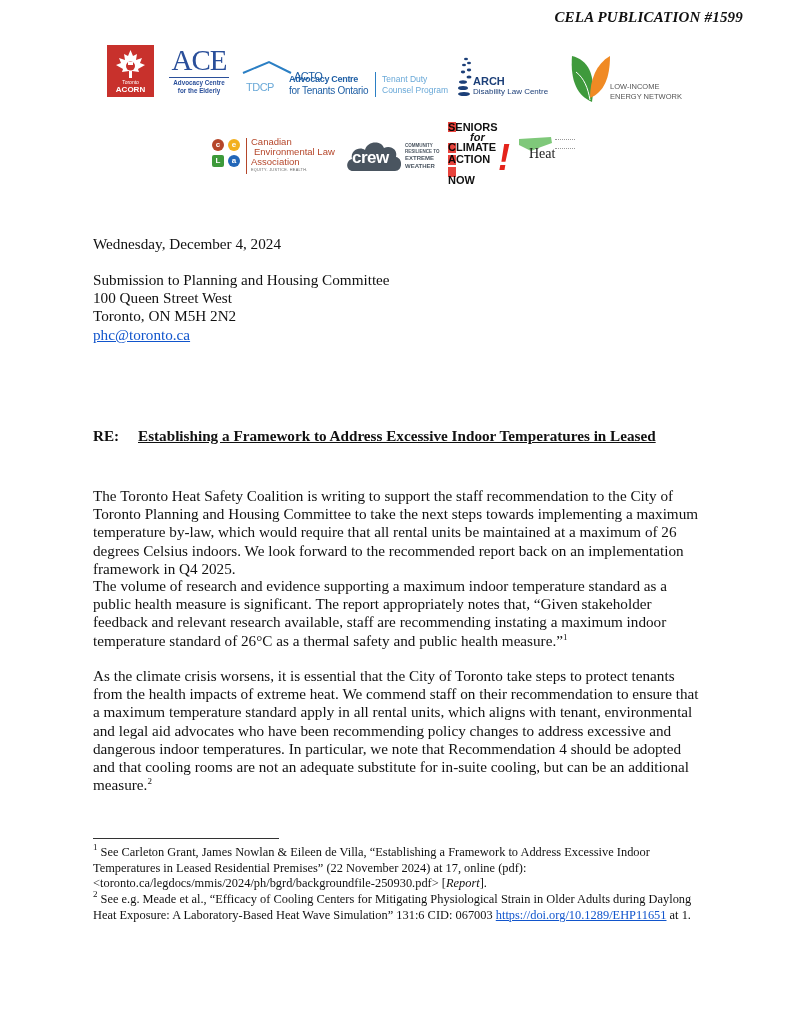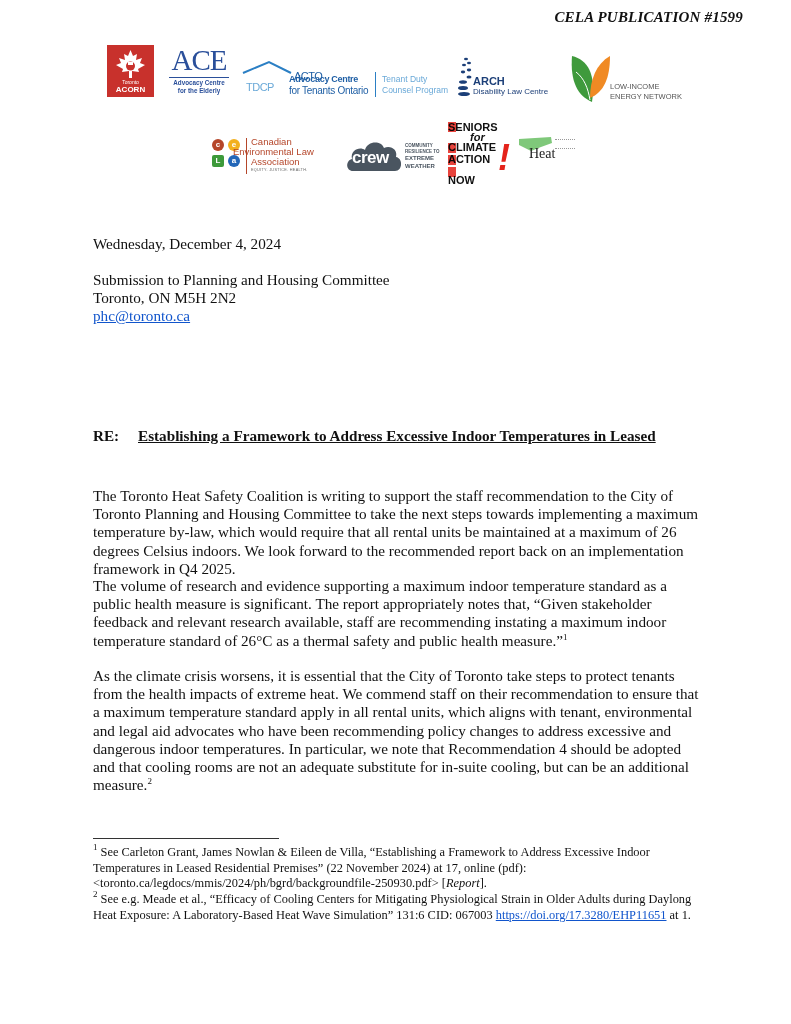--- a/index.html
+++ b/index.html
@@ -80,21 +80,21 @@
   <div class="logo-text" style="position:absolute;left:40px;top:40px;color:#555;font-size:7.5px;white-space:nowrap;">ENERGY NETWORK</div>
 </div>
 
 <div class="abs" style="left:212px;top:138px;width:135px;height:40px;">
   <div style="position:absolute;left:0;top:1px;width:12px;height:12px;border-radius:50%;background:#b5462a;color:#fff;font-size:8px;text-align:center;line-height:12px;font-family:'Liberation Sans',sans-serif;font-weight:bold;">c</div>
   <div style="position:absolute;left:16px;top:1px;width:12px;height:12px;border-radius:50%;background:#f2b01e;color:#fff;font-size:8px;text-align:center;line-height:12px;font-family:'Liberation Sans',sans-serif;font-weight:bold;">e</div>
   <div style="position:absolute;left:0;top:17px;width:12px;height:12px;border-radius:2px;background:#3d9a3a;color:#fff;font-size:8px;text-align:center;line-height:12px;font-family:'Liberation Sans',sans-serif;font-weight:bold;">L</div>
   <div style="position:absolute;left:16px;top:17px;width:12px;height:12px;border-radius:50% 50% 50% 50%;background:#2266b8;color:#fff;font-size:8px;text-align:center;line-height:12px;font-family:'Liberation Sans',sans-serif;font-weight:bold;">a</div>
   <div style="position:absolute;left:34px;top:0;width:1px;height:36px;background:#b5462a;"></div>
   <div class="logo-text" style="position:absolute;left:39px;top:-2px;color:#b5462a;font-size:9.5px;white-space:nowrap;">Canadian</div>
-  <div class="logo-text" style="position:absolute;left:21px;top:8px;color:#b5462a;font-size:9.5px;white-space:nowrap;">Environmental Law</div>
+  <div class="logo-text" style="position:absolute;left:42px;top:8px;color:#b5462a;font-size:9.5px;white-space:nowrap;">Environmental Law</div>
   <div class="logo-text" style="position:absolute;left:39px;top:18px;color:#b5462a;font-size:9.5px;white-space:nowrap;">Association</div>
   <div class="logo-text" style="position:absolute;left:39px;top:30px;color:#666;font-size:3.8px;white-space:nowrap;letter-spacing:0.3px;">EQUITY. JUSTICE. HEALTH.</div>
 </div>
 
 <div class="abs" style="left:345px;top:137px;width:100px;height:40px;">
   <svg width="58" height="38" viewBox="0 0 58 38" style="position:absolute;left:0;top:0;">
     <path d="M8 34 C1 34 0 24 7 22 C5 13 15 9 20 13 C22 4 36 3 39 11 C46 8 53 13 51 20 C58 21 58 34 50 34 Z" fill="#4a5560"></path>
   </svg>
   <div class="logo-text" style="position:absolute;left:7px;top:11px;color:#fff;font-size:17px;font-weight:bold;letter-spacing:-0.5px;">crew</div>
   <div class="logo-text" style="position:absolute;left:60px;top:6px;color:#4a5560;font-size:4.5px;font-weight:bold;">COMMUNITY</div>
@@ -121,20 +121,21 @@
     <path d="M0 2 L32 0 L33 6 L22 10 L12 14 L4 10 L0 8 Z" fill="#7fc87a"></path>
   </svg>
   <div class="serif" style="position:absolute;left:10px;top:9px;font-size:14px;color:#222;">Heat</div>
   <div style="position:absolute;left:36px;top:2px;width:20px;height:8px;border-top:1px dotted #999;border-bottom:1px dotted #999;"></div>
 </div>
 
 <div class="abs body-text" style="left:93px;top:235px;">Wednesday, December 4, 2024</div>
 
 <div class="abs body-text" style="left:93px;top:271px;">
   <div>Submission to Planning and Housing Committee</div>
+  <div>100 Queen Street West</div>
   <div>Toronto, ON M5H 2N2</div>
   <div><a class="link">phc@toronto.ca</a></div>
 </div>
 
 <div class="abs re-label">RE:</div>
 <div class="abs re-title">
   <div>Establishing a Framework to Address Excessive Indoor Temperatures in Leased</div>
 </div>
 
 <div class="abs para" style="top:487px;">
@@ -151,14 +152,14 @@
 
 <div class="abs fn-rule"></div>
 
 <div class="abs fn" style="top:845px;">
   <sup>1</sup>
   <span>See Carleton Grant, James Nowlan &amp; Eileen de Villa, “Establishing a Framework to Address Excessive Indoor Temperatures in Leased Residential Premises” (22 November 2024) at 17, online (pdf): &lt;toronto.ca/legdocs/mmis/2024/ph/bgrd/backgroundfile-250930.pdf&gt; [</span><i>Report</i><span>].</span>
 </div>
 
 <div class="abs fn" style="top:892px;">
   <sup>2</sup>
-  <span>See e.g. Meade et al., “Efficacy of Cooling Centers for Mitigating Physiological Strain in Older Adults during Daylong Heat Exposure: A Laboratory-Based Heat Wave Simulation” 131:6 CID: 067003 </span><a class="link">https://doi.org/17.3280/EHP11651</a><span> at 1.</span>
+  <span>See e.g. Meade et al., “Efficacy of Cooling Centers for Mitigating Physiological Strain in Older Adults during Daylong Heat Exposure: A Laboratory-Based Heat Wave Simulation” 131:6 CID: 067003 </span><a class="link">https://doi.org/10.1289/EHP11651</a><span> at 1.</span>
 </div>
 
 </body></html>

